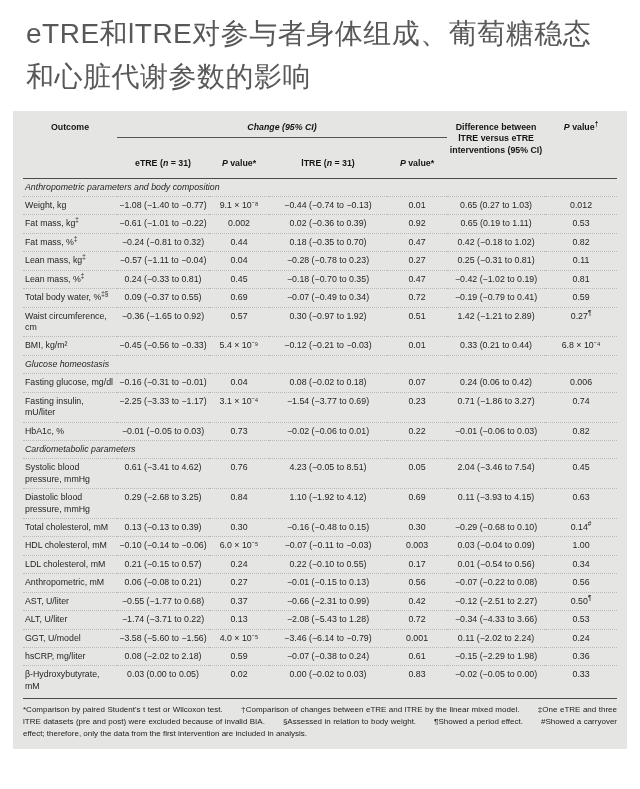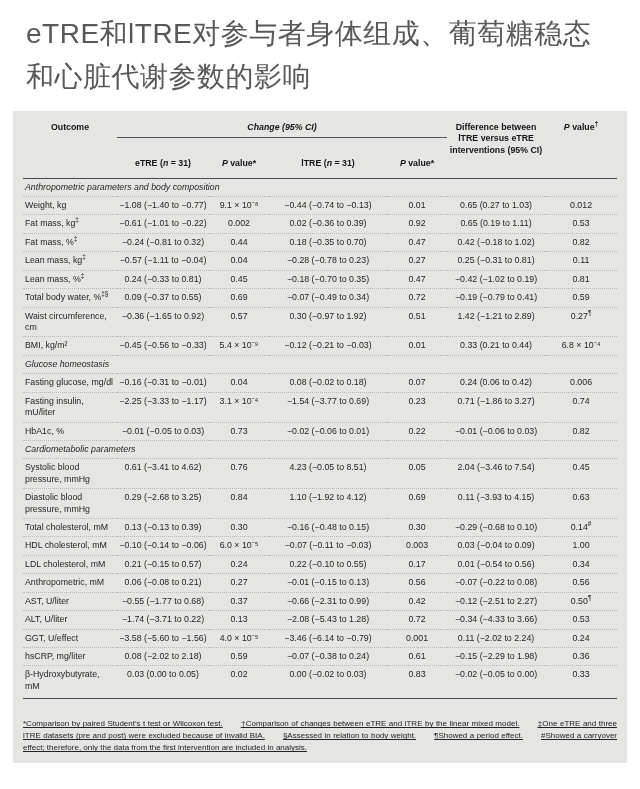--- a/index.html
+++ b/index.html
@@ -31,22 +31,22 @@
     border-bottom:1.5px solid #4a4a4a; }
   tbody td { border-top:1px dotted #b9b9b7; }
   tbody tr:first-child td { border-top:none; }
   td.section { text-align:left; font-style:italic; color:#1f1f1f;
     padding-top:3px; padding-bottom:3px; }
   td.c-outcome { text-align:left; }
   td.c-num { text-align:center; }
   sup.rsup { font-size:6.3px; line-height:0; }
   sup.hsup { font-size:6.5px; line-height:0; }
   .footnotes {
-    border-top:1.5px solid #4a4a4a; margin-top:3px; padding-top:19px;
-    font-size:8px; line-height:1.5; color:#222; text-align:justify;text-decoration:underline;
+    border-top:1.5px solid #4a4a4a; margin-top:3px; padding-top:5px;
+    font-size:8px; line-height:1.5; color:#222; text-align:justify;
   }
   .fnseg { margin-right:18px; }
 </style>
 </head>
 <body>
 
 <div class="page-title">eTRE和lTRE对参与者身体组成、葡萄糖稳态和心脏代谢参数的影响</div>
 
 <div class="table-wrap">
   <table>
@@ -248,21 +248,21 @@
         <tr>
           <td class="c-outcome"><span>ALT, U/liter</span></td>
           <td class="c-num">−1.74 (−3.71 to 0.22)</td>
           <td class="c-num">0.13</td>
           <td class="c-num">−2.08 (−5.43 to 1.28)</td>
           <td class="c-num">0.72</td>
           <td class="c-num">−0.34 (−4.33 to 3.66)</td>
           <td class="c-num"><span>0.53</span></td>
         </tr>
         <tr>
-          <td class="c-outcome"><span>GGT, U/effect</span></td>
+          <td class="c-outcome"><span>GGT, U/model</span></td>
           <td class="c-num">−3.58 (−5.60 to −1.56)</td>
           <td class="c-num">4.0 × 10⁻⁵</td>
           <td class="c-num">−3.46 (−6.14 to −0.79)</td>
           <td class="c-num">0.001</td>
           <td class="c-num">0.11 (−2.02 to 2.24)</td>
           <td class="c-num"><span>0.24</span></td>
         </tr>
         <tr>
           <td class="c-outcome"><span>hsCRP, mg/liter</span></td>
           <td class="c-num">0.08 (−2.02 to 2.18)</td>

